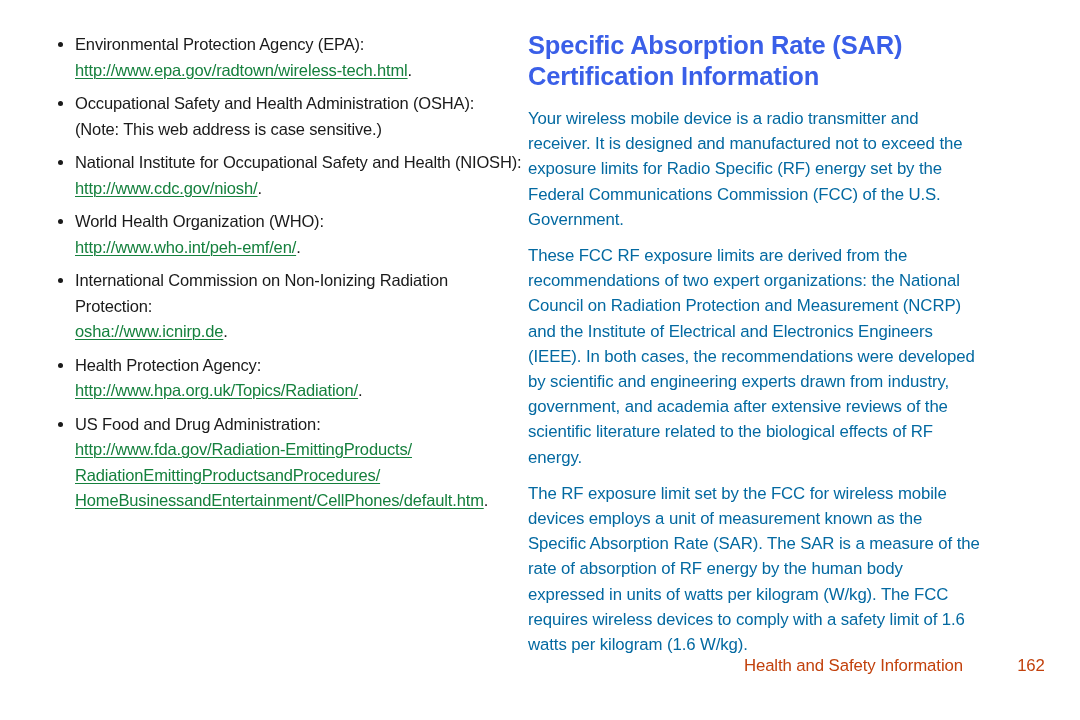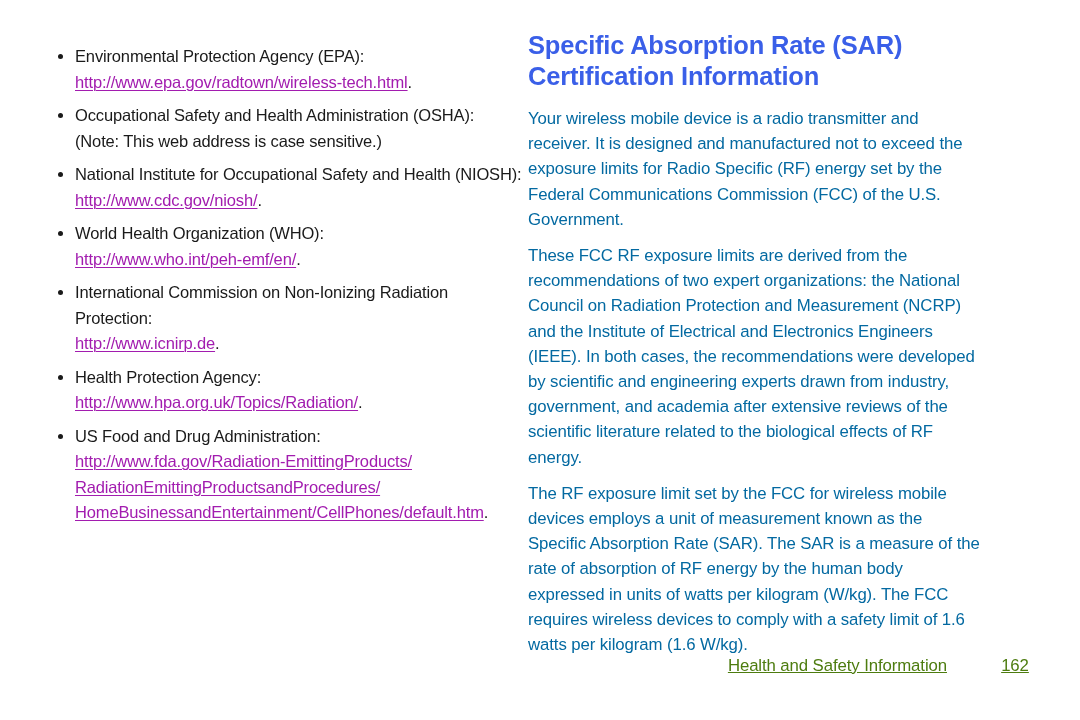--- a/index.html
+++ b/index.html
@@ -19,21 +19,21 @@
     position: relative;
     width: 1080px;
     height: 720px;
     box-sizing: border-box;
   }
 
   
   .col-left {
     position: absolute;
     left: 56px;
-    top: 44px;
+    top: 32px;
     width: 470px;
   }
   .col-right {
     position: absolute;
     left: 528px;
     top: 30px;
     width: 462px;
   }
 
   
@@ -70,21 +70,21 @@
     display: block;
     white-space: nowrap;
   }
   .note-line {
     display: block;
     white-space: nowrap;
   }
 
   a.link,
   .link {
-    color: #a21caf;
+    color: #15803d;
     text-decoration: underline;
     text-underline-offset: 1.5px;
     text-decoration-thickness: 1px;
     white-space: nowrap;
   }
   .period {
     color: #1a1a1a;
     text-decoration: none;
   }
 
@@ -109,30 +109,29 @@
     color: #0369a1;
   }
   .para-line {
     display: block;
     white-space: nowrap;
   }
 
   
   .footer {
     position: absolute;
-    left: 568px;
+    left: 584px;
     top: 655px;
     width: 462px;
     font-size: 16.8px;
     line-height: 22px;
-    color: #4d7c0f;
+    color: #c2410c;
     display: flex;
     justify-content: flex-end;
     align-items: baseline;
-    text-decoration: underline;
   }
   .footer-title {
     letter-spacing: -0.1px;
   }
   .footer-pageno {
     margin-left: 53px;
     min-width: 30px;
     text-align: center;
     letter-spacing: -0.1px;
   }
@@ -165,21 +164,21 @@
 
       <li class="bullet-item">
         <span class="bullet-dot"></span>
         <span class="item-label">World Health Organization (WHO):</span>
         <span class="item-line"><a class="link" href="#">http://www.who.int/peh-emf/en/</a><span class="period">.</span></span>
       </li>
 
       <li class="bullet-item">
         <span class="bullet-dot"></span>
         <span class="item-label">International Commission on Non-Ionizing Radiation Protection:</span>
-        <span class="item-line"><a class="link" href="#">http://www.icnirp.de</a><span class="period">.</span></span>
+        <span class="item-line"><a class="link" href="#">osha://www.icnirp.de</a><span class="period">.</span></span>
       </li>
 
       <li class="bullet-item">
         <span class="bullet-dot"></span>
         <span class="item-label">Health Protection Agency:</span>
         <span class="item-line"><a class="link" href="#">http://www.hpa.org.uk/Topics/Radiation/</a><span class="period">.</span></span>
       </li>
 
       <li class="bullet-item">
         <span class="bullet-dot"></span>

